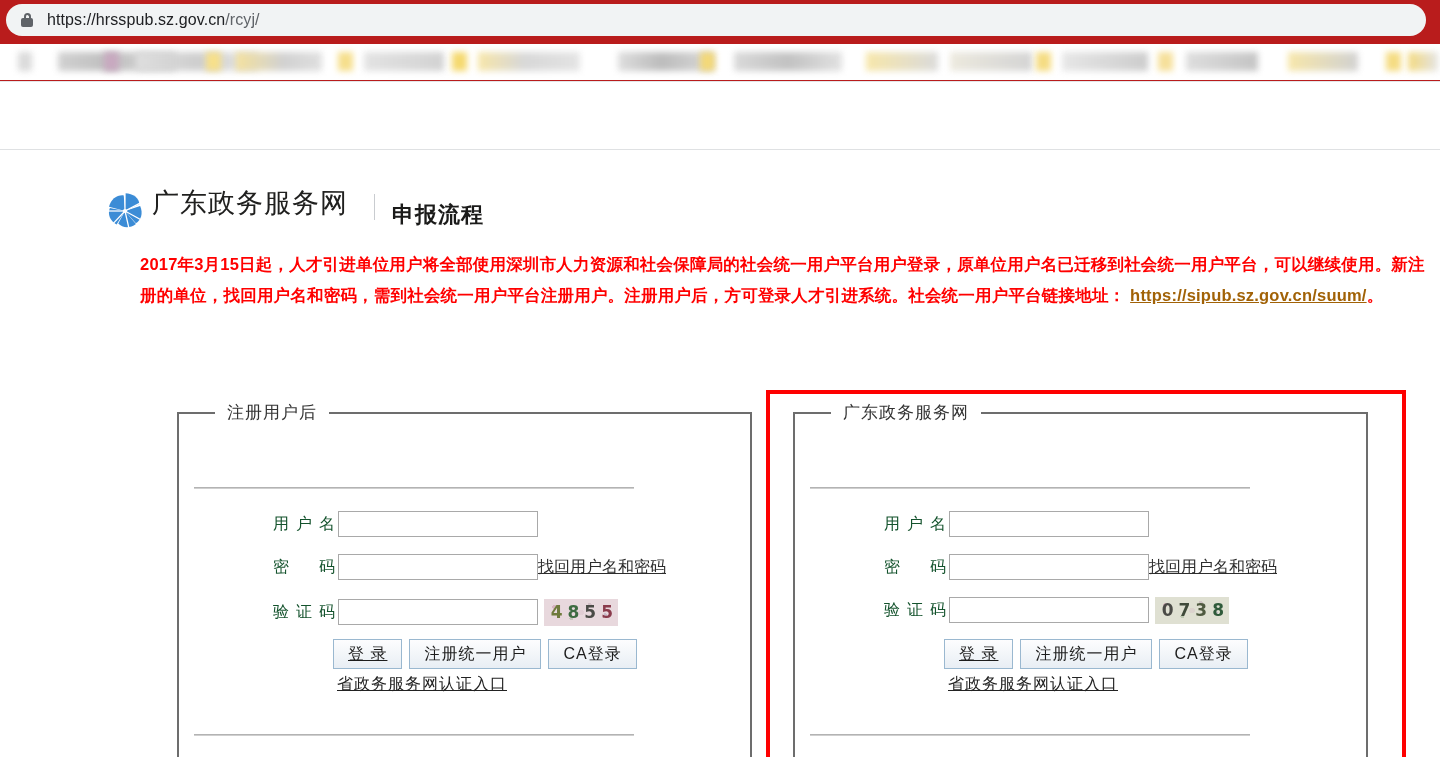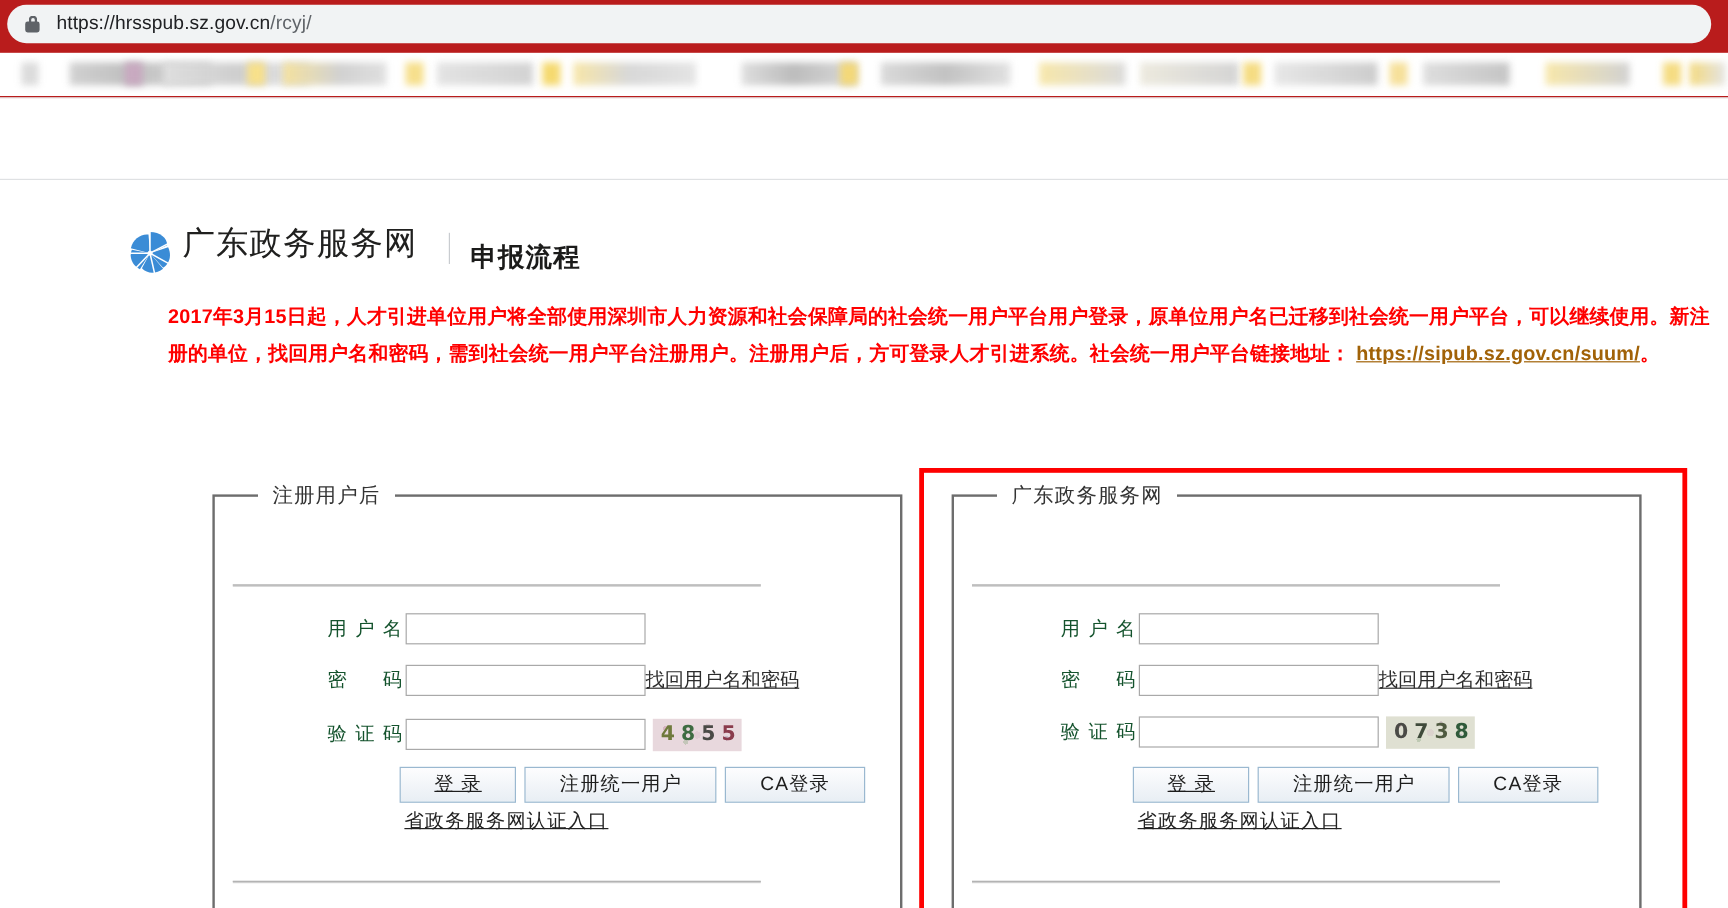--- a/index.html
+++ b/index.html
@@ -247,21 +247,21 @@
   }
   .captcha .digits { position: relative; z-index: 2; padding-left: 4px; }
   .captcha .d { display: inline-block; }
 
   .btn-row { position: absolute; display: flex; gap: 7px; }
   .btn {
     border: 1px solid #9ab8d0;
     background: linear-gradient(#fdfdfe, #e8eef4);
     font-size: 16px;
     color: #1d1d1d;
-    padding: 3px 28px;
+    padding: 3px 14px;
     font-family: "Liberation Sans", sans-serif;
     cursor: pointer;
     letter-spacing: 1px;
     line-height: 22px;
     border-radius: 0;
   }
   .btn-login-label { text-decoration: underline; }
   .auth-link {
     position: absolute;
     font-size: 16px;

